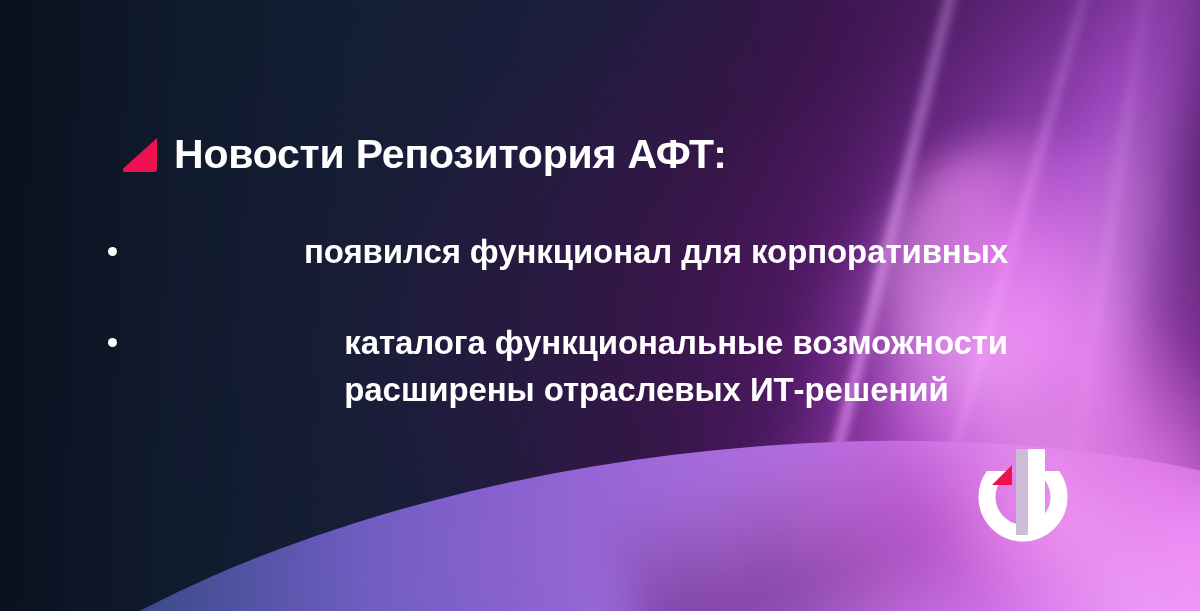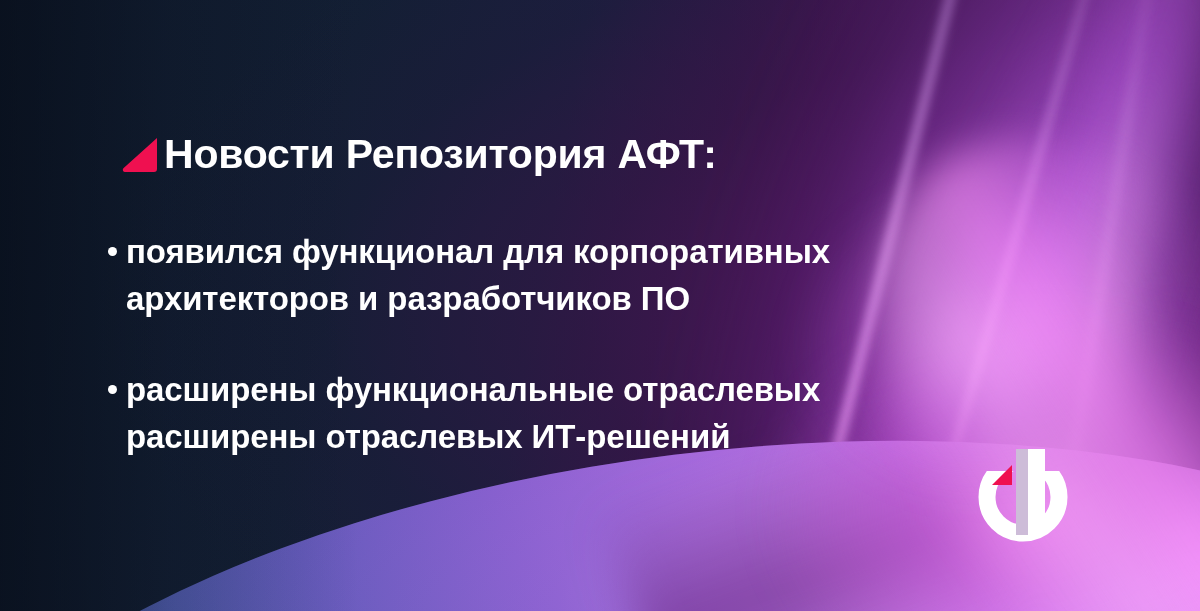--- a/index.html
+++ b/index.html
@@ -280,21 +280,21 @@
     height: 611px;
     z-index: 20;
   }
 
   .headline {
     position: absolute;
     left: 120px;
     top: 134px;
     display: flex;
     align-items: center;
-    gap: 4px;
+    gap: 14px;
   }
 
   .tri-marker {
     width: 40px;
     height: 40px;
     flex: 0 0 auto;
     display: block;
   }
 
   .headline-text {
@@ -310,20 +310,21 @@
     position: absolute;
     left: 108px;
     top: 228px;
     width: 900px;
   }
 
   .bullet-item {
     display: flex;
     align-items: flex-start;
     margin-bottom: 44px;
+    justify-content: space-between;
   }
 
   .bullet-item:last-child {
     margin-bottom: 0;
   }
 
   .bullet-dot {
     flex: 0 0 auto;
     width: 9px;
     height: 9px;
@@ -390,28 +391,27 @@
       </svg>
       <span class="headline-text">Новости Репозитория АФТ:</span>
     </div>
 
     <div class="bullets">
 
       <div class="bullet-item">
         <span class="bullet-dot"></span>
         <span class="bullet-lines">
           <span class="bullet-line">появился функционал для корпоративных</span>
-          <span class="bullet-line">архитекторов и разработчиков ПО</span>
         </span>
       </div>
 
       <div class="bullet-item">
         <span class="bullet-dot"></span>
         <span class="bullet-lines">
-          <span class="bullet-line">расширены функциональные отраслевых</span>
+          <span class="bullet-line">каталога функциональные возможности</span>
           <span class="bullet-line">расширены отраслевых ИТ-решений</span>
         </span>
       </div>
 
     </div>
 
     <svg class="logo" viewBox="0 0 104 104">
       <defs>
         <clipPath id="ringClip">
           <rect x="0" y="30" width="104" height="74"></rect>

